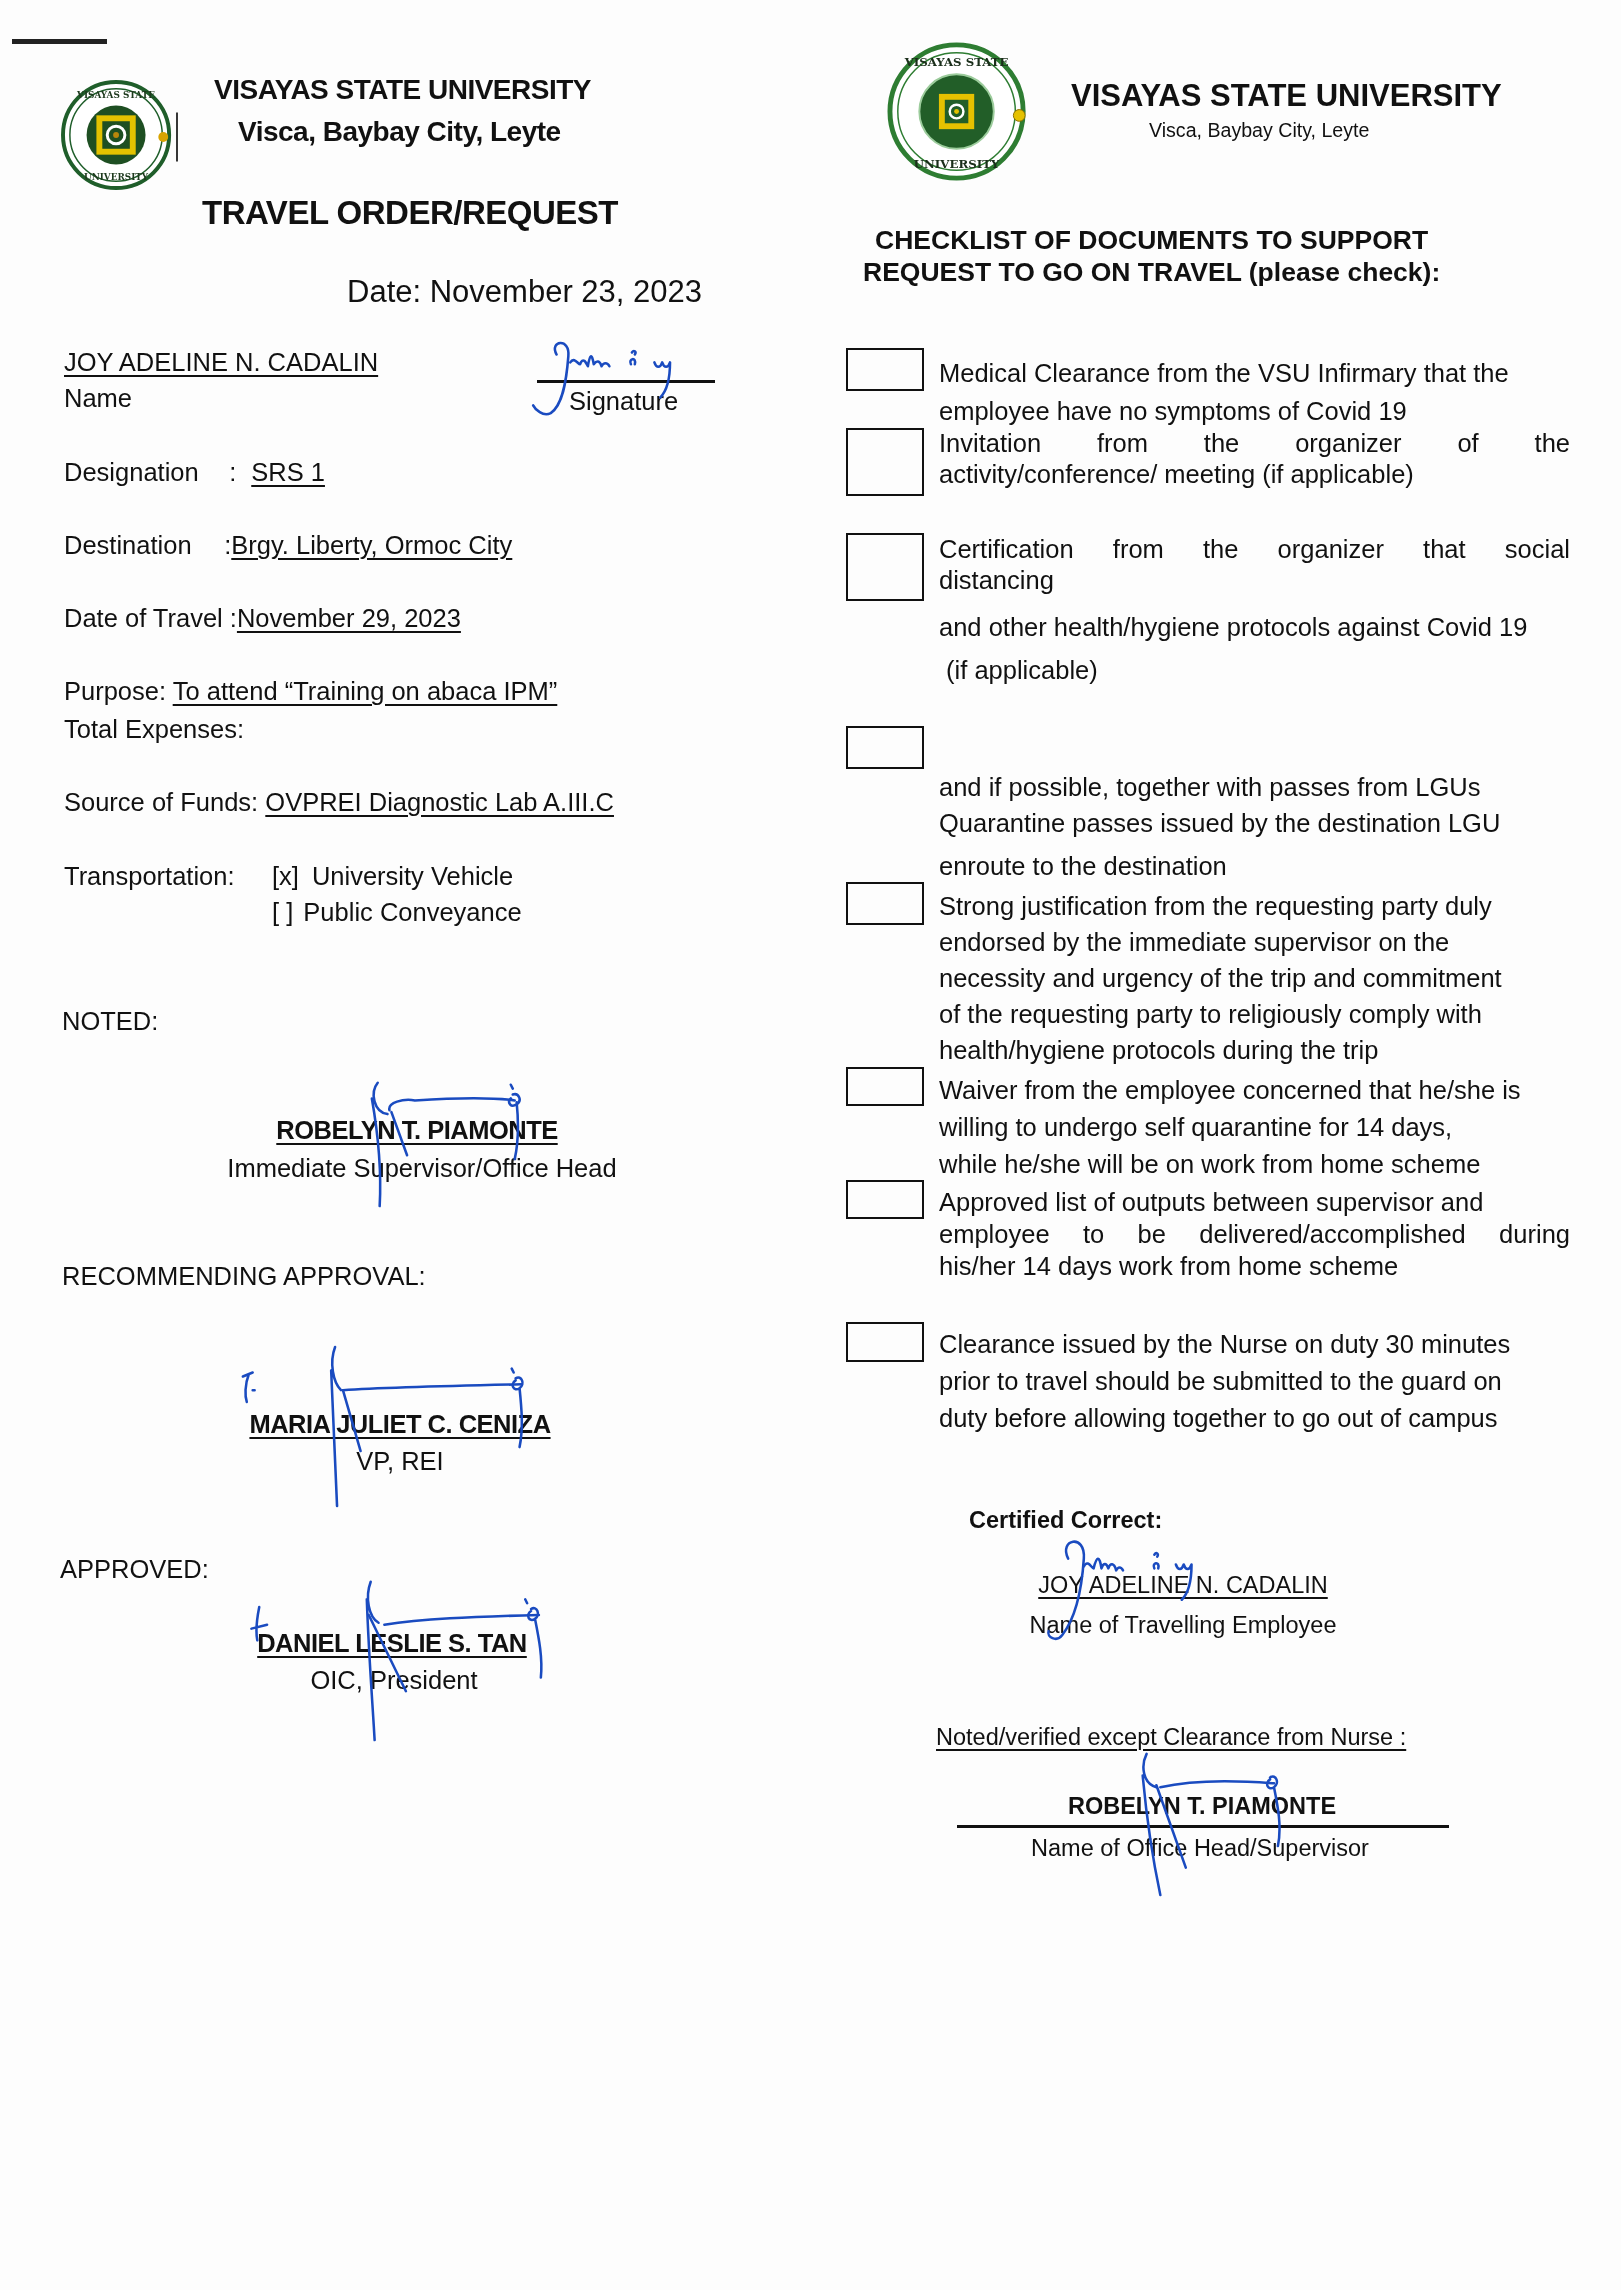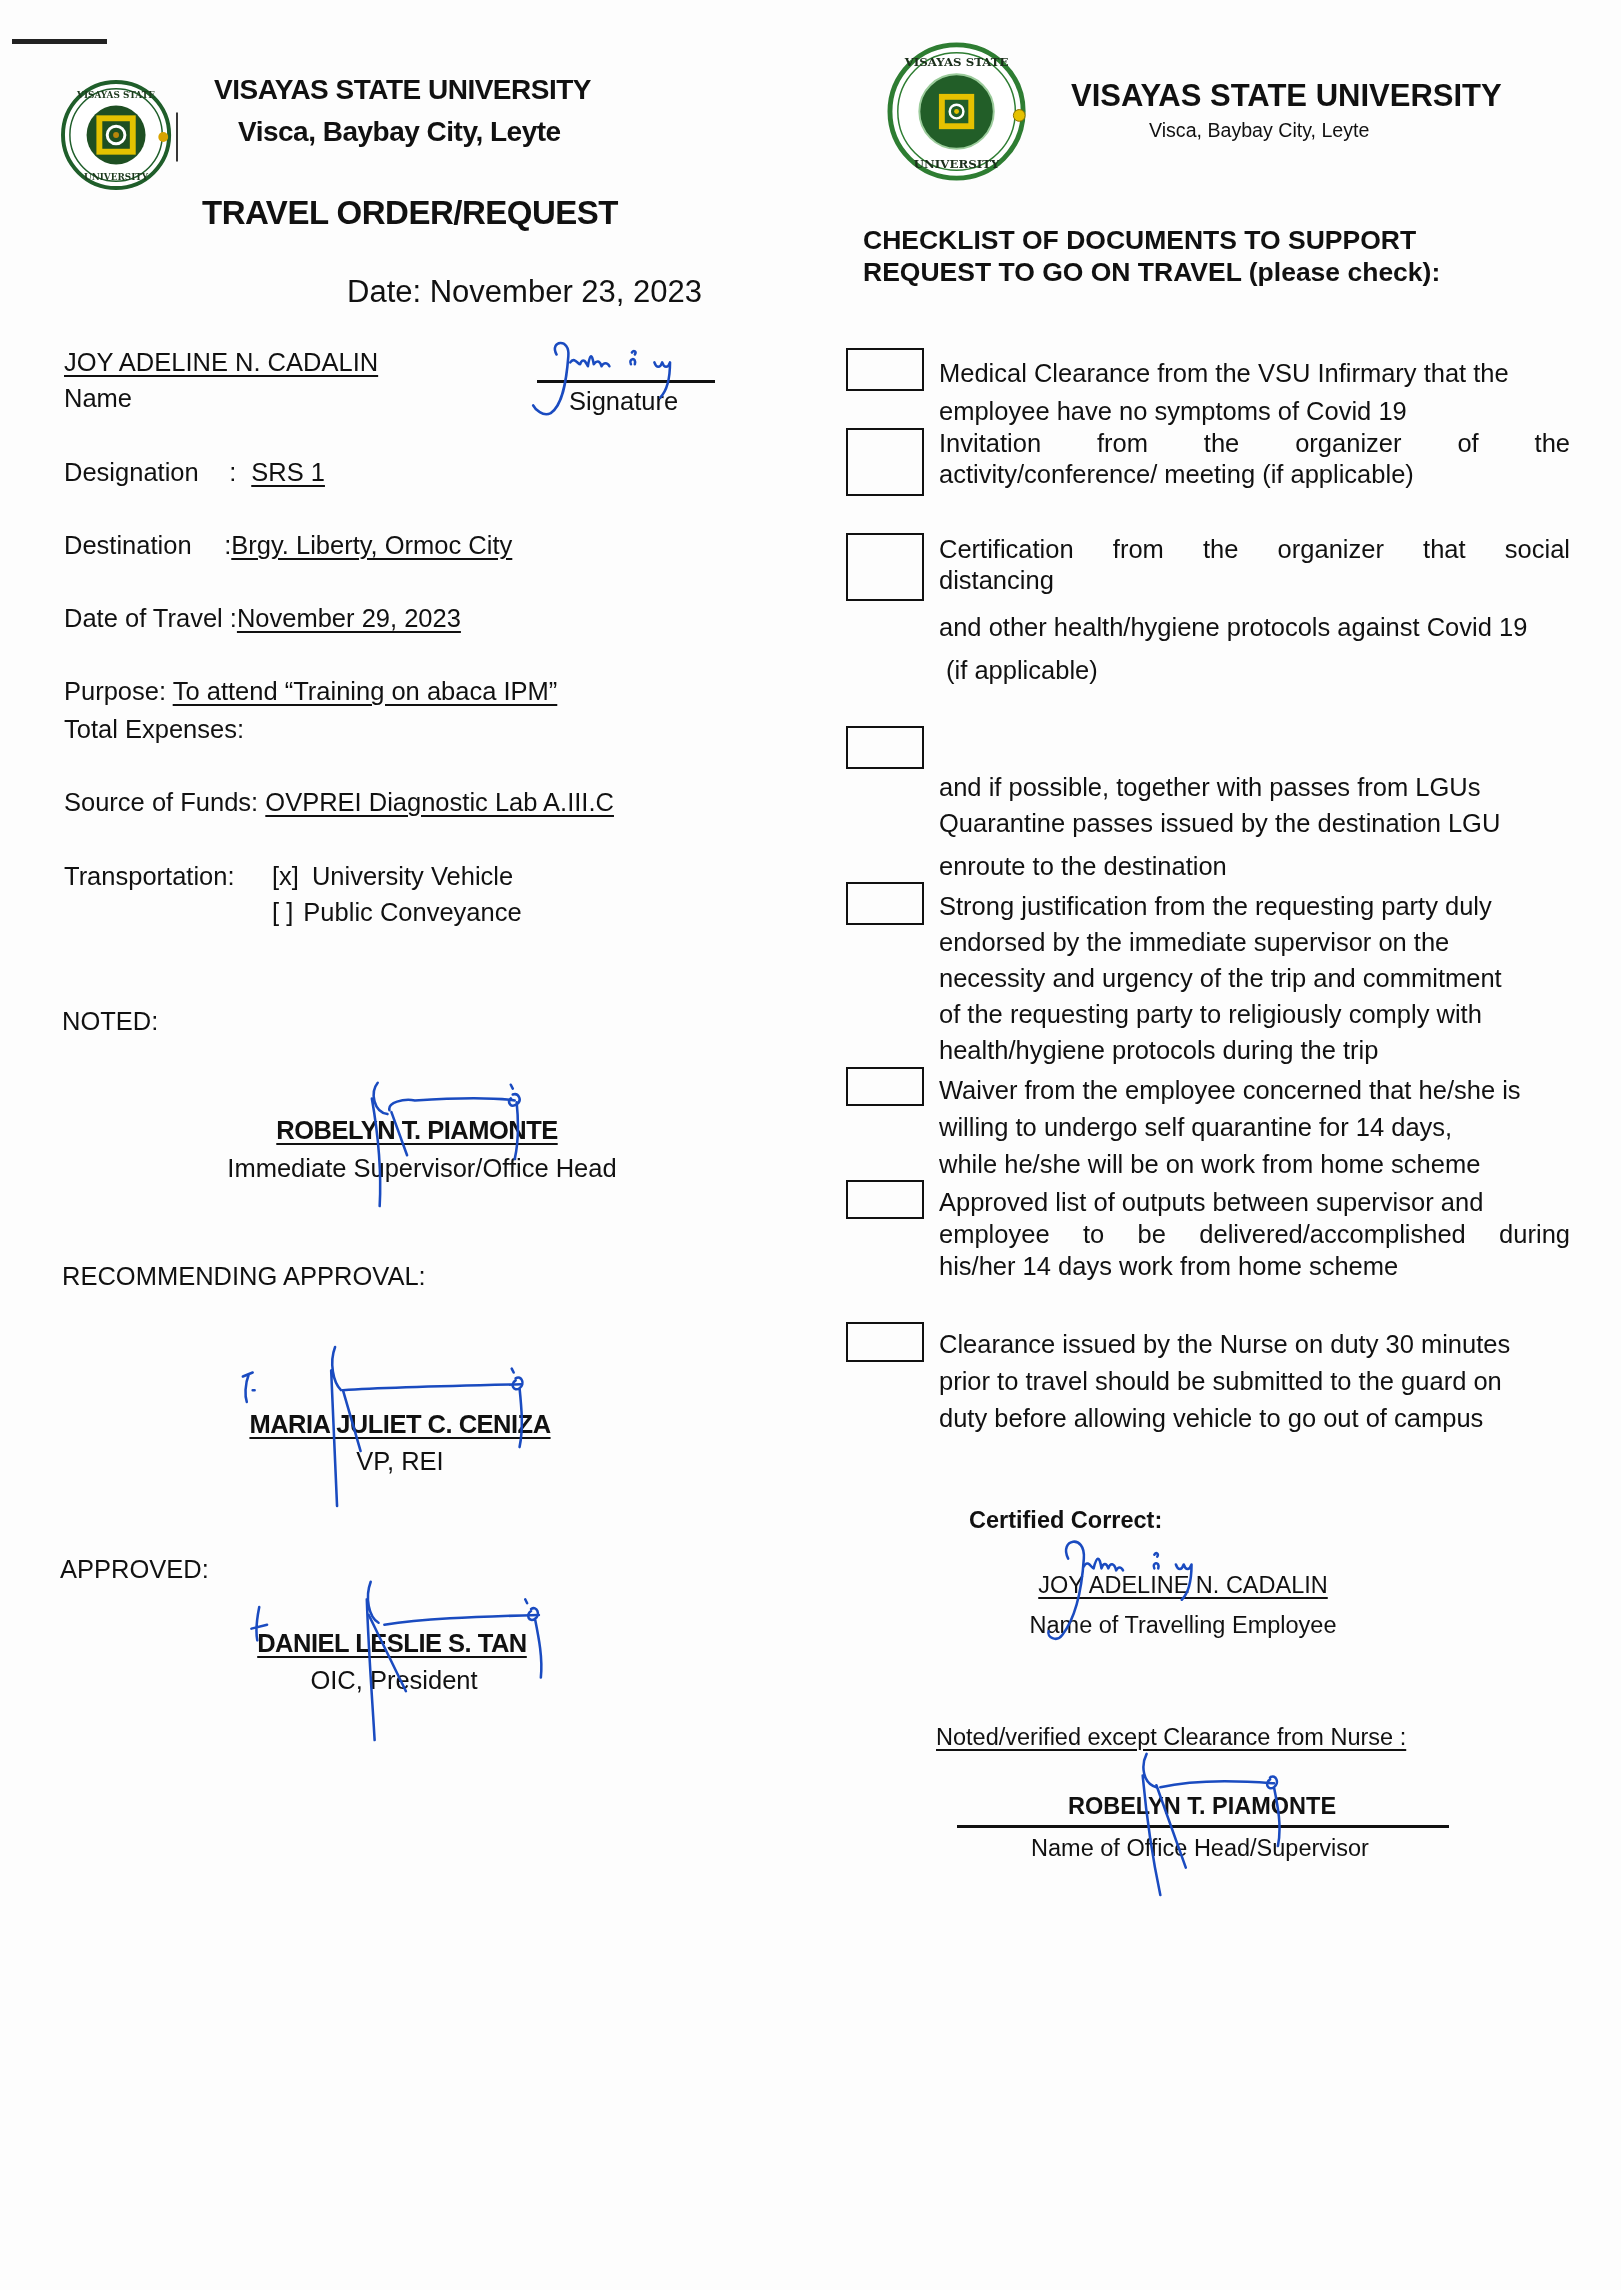--- a/index.html
+++ b/index.html
@@ -18,21 +18,21 @@
   .l-addr { left: 238px; top: 116px; font-size: 28px; font-weight: bold; letter-spacing: -0.5px; }
   .l-title { left: 202px; top: 194px; font-size: 33px; font-weight: bold; letter-spacing: -0.5px; }
   .l-date { left: 347px; top: 274px; font-size: 31px; }
   .lf { font-size: 25.5px; }
   .sig-line { position: absolute; height: 2.9px; background: #111; }
   .center { text-align: center; transform: translateX(-50%); }
 
   
   .r-uni { left: 1071px; top: 78px; font-size: 31px; font-weight: bold; }
   .r-addr { left: 1149px; top: 119px; font-size: 19.6px; }
-  .r-check-title { left: 863px; top: 224px; font-size: 26.5px; font-weight: bold; line-height: 32px; }
+  .r-check-title { left: 863px; top: 224px; font-size: 26.5px; font-weight: bold; line-height: 32px; text-align: center; }
   .cbox { position: absolute; left: 846px; width: 78px; border: 2.9px solid #111; background: transparent; box-sizing: border-box; cursor: pointer; }
   .ctext { position: absolute; left: 939px; width: 631px; font-size: 25.5px; line-height: 36px; }
   .ctext .line { display: block; white-space: nowrap; }
   .ctext .line.j { text-align: justify; text-align-last: justify; white-space: normal; }
   .rf { font-size: 23.5px; }
 
   .signature { position: absolute; pointer-events: none; }
   .signature path { fill: none; stroke: #1a4bc0; stroke-width: 2.6; stroke-linecap: round; stroke-linejoin: round; }
 </style>
 </head>
@@ -217,21 +217,21 @@
   <div class="ctext" style="top:1186px;line-height:32px">
     <span class="line">Approved list of outputs between supervisor and</span>
     <span class="line j">employee to be delivered/accomplished during</span>
     <span class="line">his/her 14 days work from home scheme</span>
   </div>
 
   <div class="cbox" style="top:1322px;height:40px"></div>
   <div class="ctext" style="top:1326px;line-height:37px">
     <span class="line">Clearance issued by the Nurse on duty 30 minutes</span>
     <span class="line">prior to travel should be submitted to the guard on</span>
-    <span class="line">duty before allowing vehicle to go out of campus</span>
+    <span class="line">duty before allowing together to go out of campus</span>
   </div>
 
   <div class="abs rf bold" style="left:969px;top:1507px">Certified Correct:</div>
   <div class="abs rf ul center" style="left:1183px;top:1572px">JOY ADELINE N. CADALIN</div>
   <div class="abs rf center" style="left:1183px;top:1612px">Name of Travelling Employee</div>
   <svg class="signature" style="left:1029px;top:1529px" width="235" height="118" viewBox="0 0 240 120">
     <path d="M40 30 C30 10 58 4 56 30 C54 60 48 90 34 108 C28 116 18 110 20 104"></path>
     <path d="M56 38 c4 -8 8 2 10 2 c3 -12 6 -14 8 0 c2 -6 5 -6 7 0 c2 -6 6 -6 8 2 c2 -4 5 -4 7 0"></path>
     <path d="M128 40 c-3 -6 6 -8 4 0 M128 26 c2 -3 5 -1 3 2"></path>
     <path d="M150 36 c2 6 6 6 8 0 c2 6 6 6 8 0 c0 18 -4 30 -10 36"></path>

